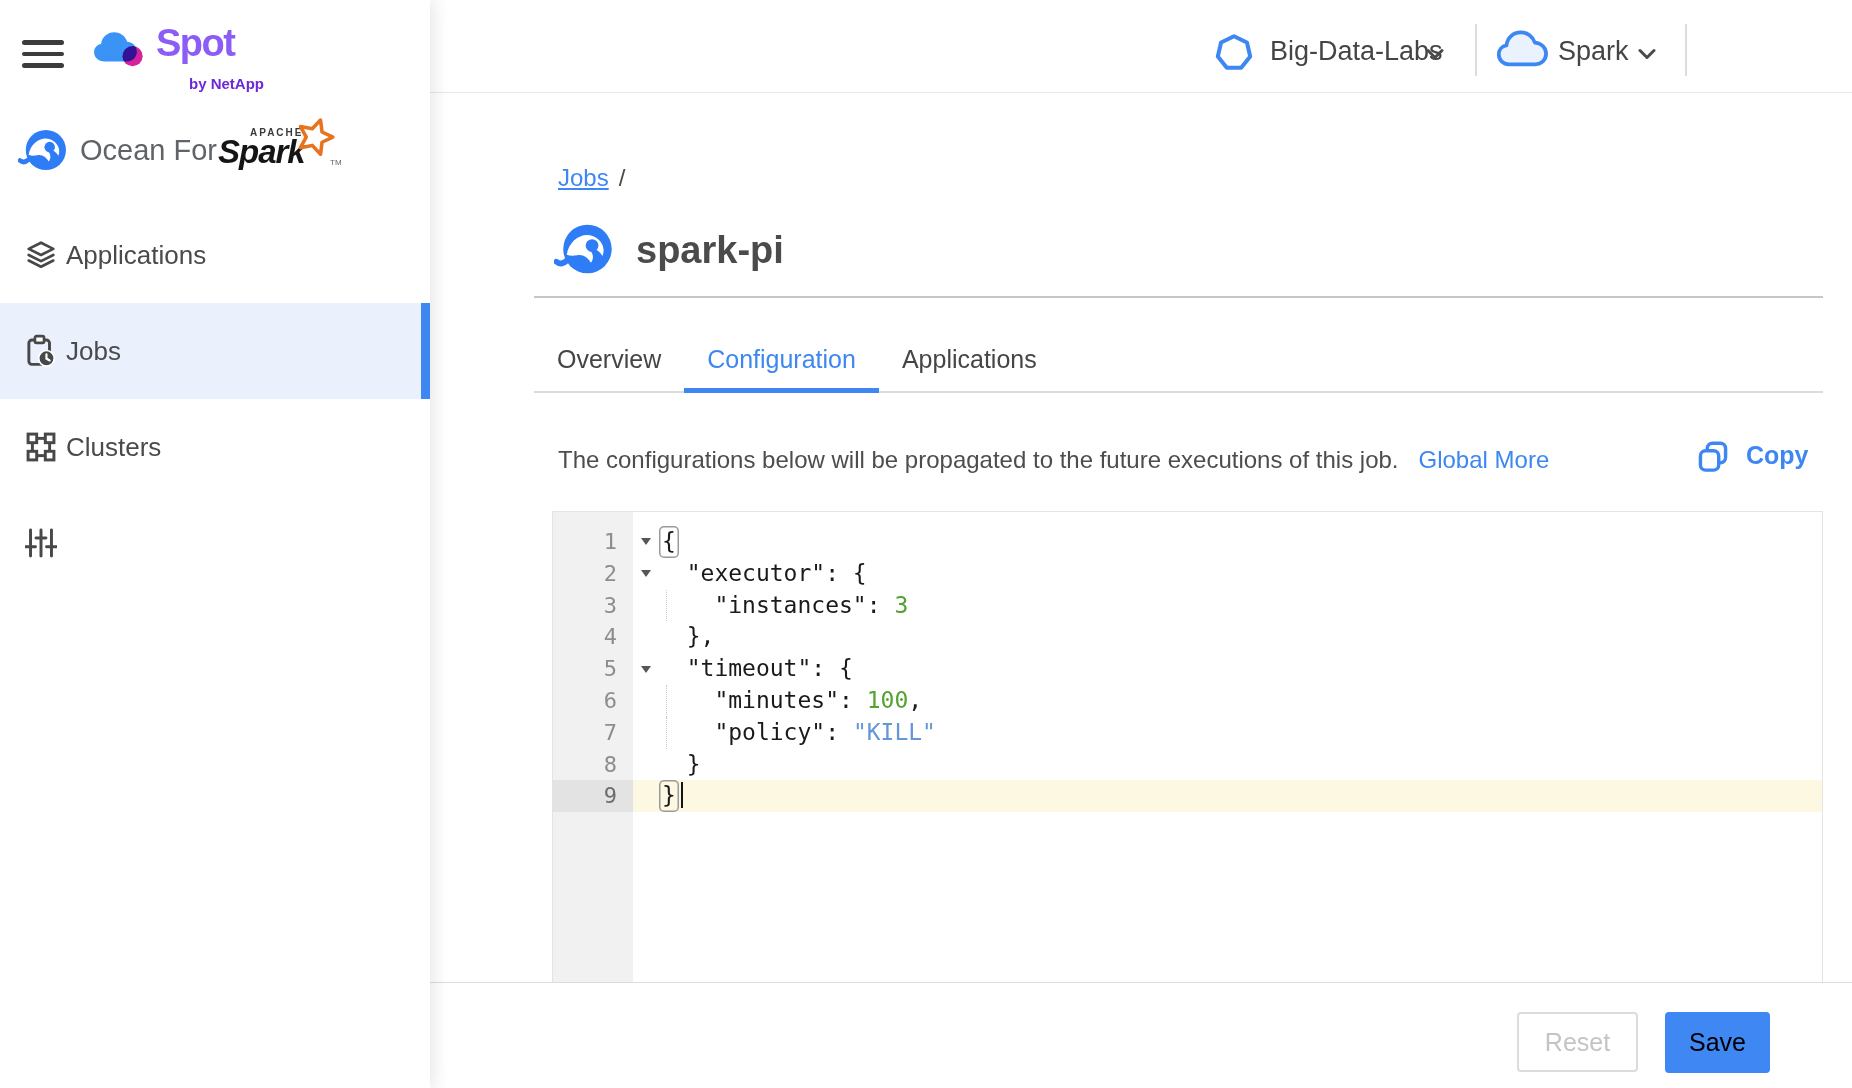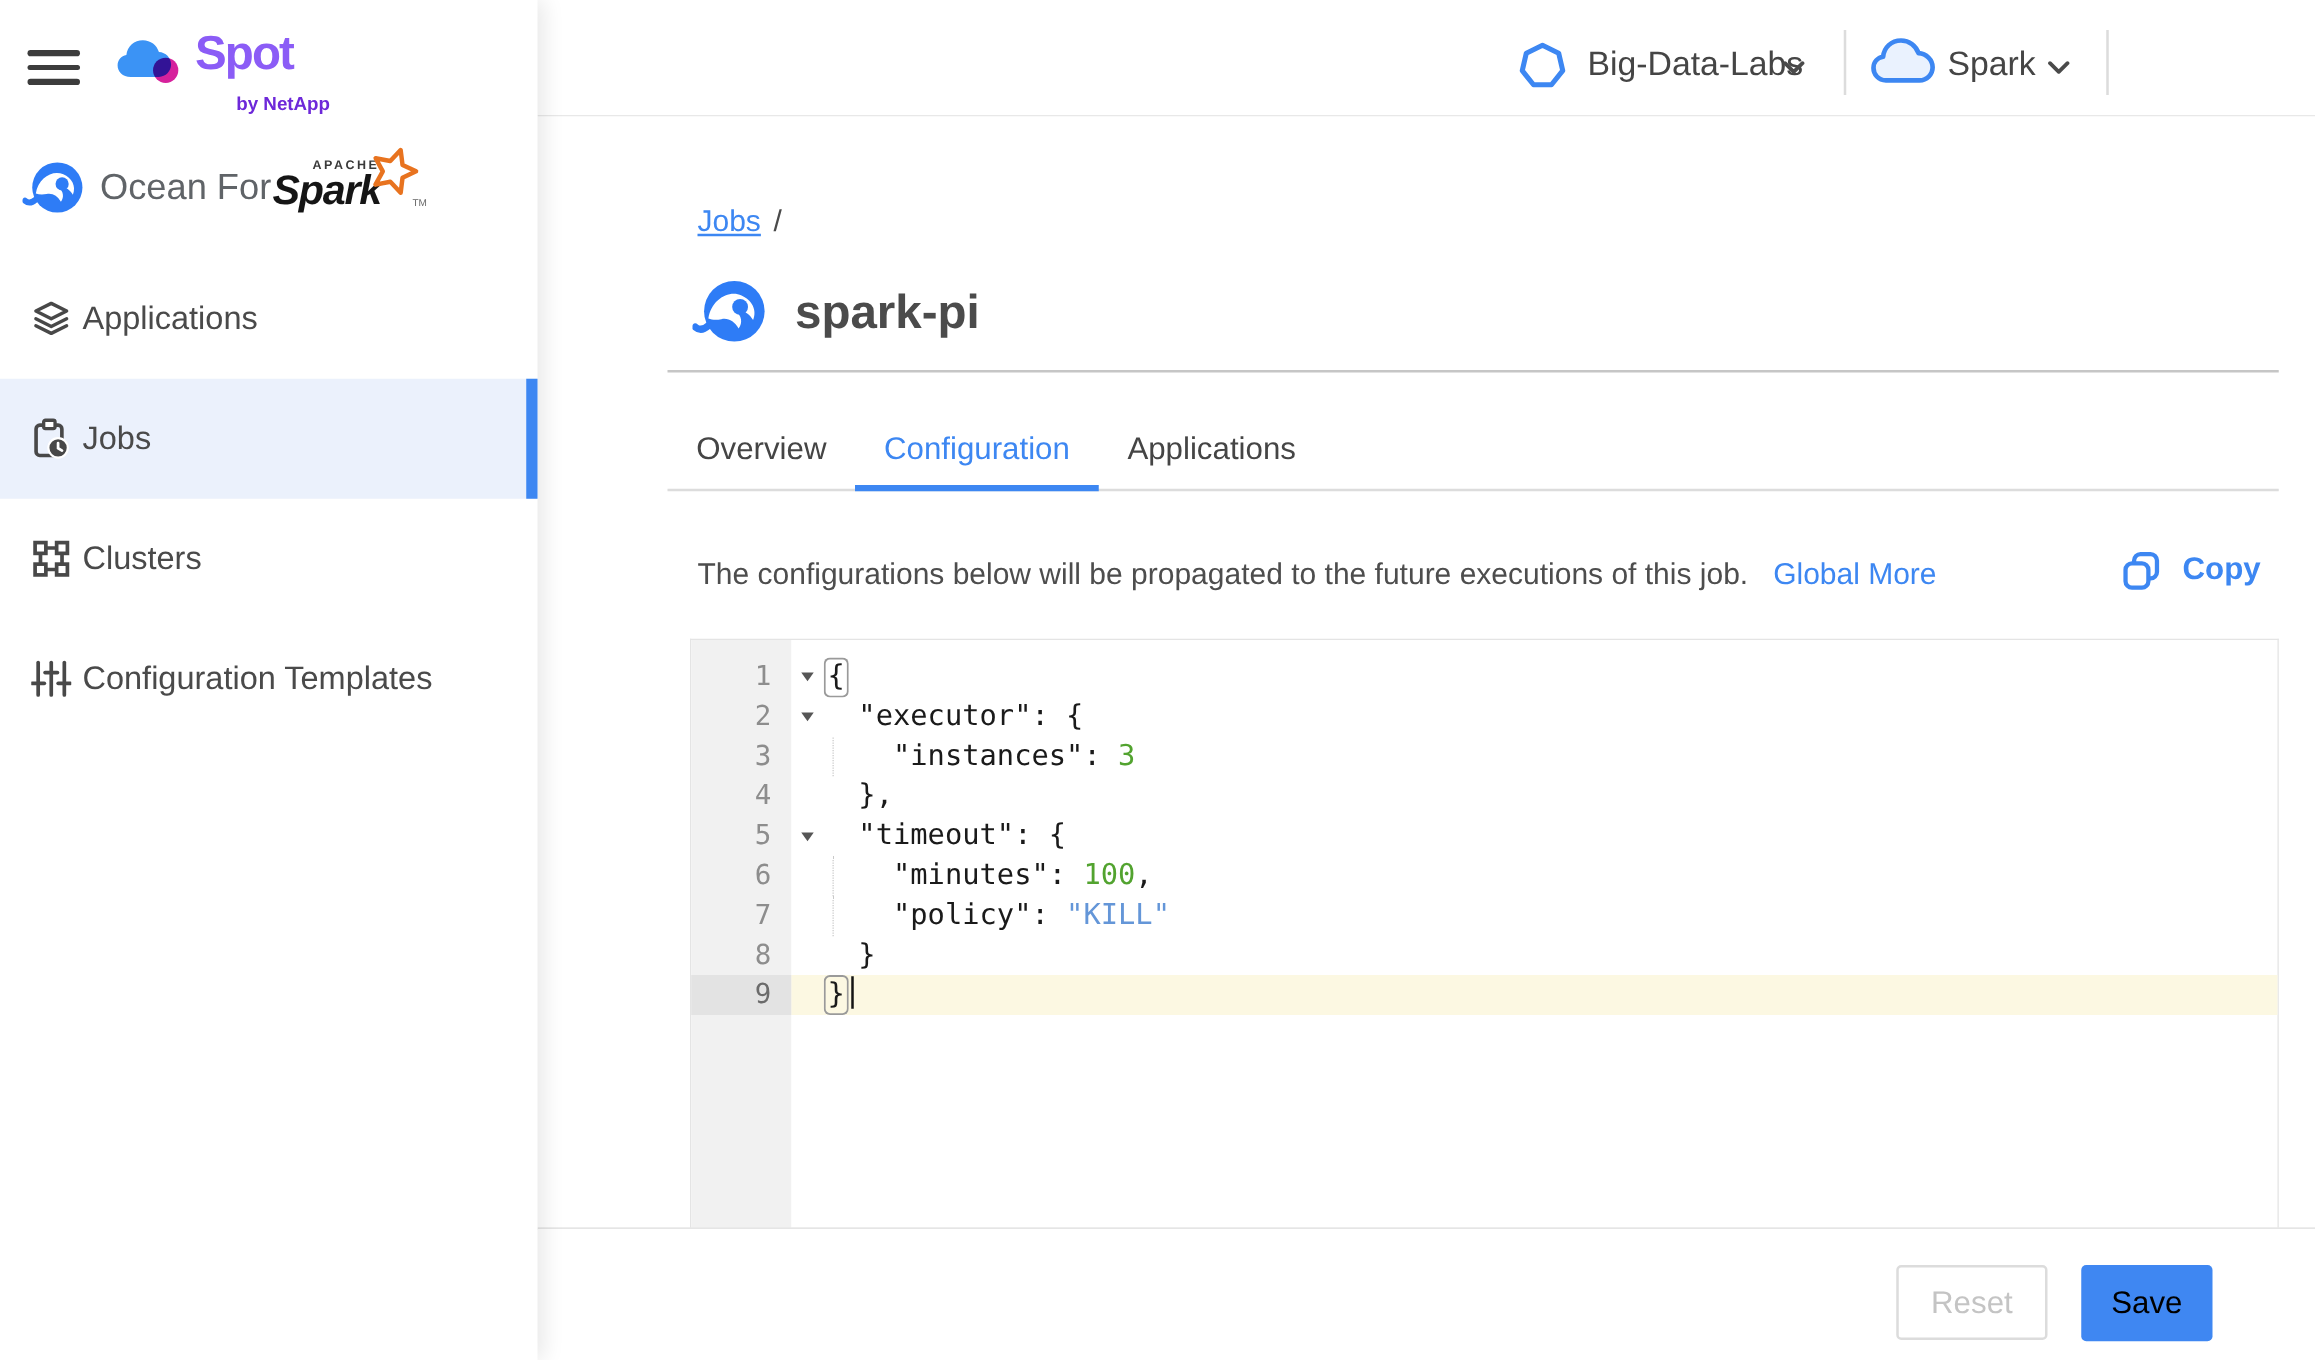--- a/index.html
+++ b/index.html
@@ -176,21 +176,20 @@
         <span class="ni-icon">
           <svg width="32" height="32" viewBox="0 0 26 26" stroke="#484848" stroke-width="2.4" stroke-linecap="round">
             <line x1="4.5" y1="2.5" x2="4.5" y2="23.5"></line>
               <line x1="13" y1="2.5" x2="13" y2="23.5"></line>
               <line x1="21.5" y1="2.5" x2="21.5" y2="23.5"></line>
             <line x1="0.5" y1="16" x2="8.5" y2="16"></line>
               <line x1="9" y1="9" x2="17" y2="9"></line>
               <line x1="17.5" y1="16" x2="25.5" y2="16"></line>
           </svg>
         </span>
-        <span class="ni-label">Configuration Templates</span>
       </div>
     </div>
   </div>
 
   <div class="header">
     <div class="hdr-abs" style="left:783px;top:31px;">
       <span>
         <svg width="42" height="42" viewBox="0 0 48 46">
           <polygon points="24,5 38.8,12.2 42.5,28.2 32.2,41.1 15.8,41.1 5.5,28.2 9.2,12.2" fill="none" stroke="#3D87F2" stroke-width="4.6" stroke-linejoin="round"></polygon>
         </svg>

